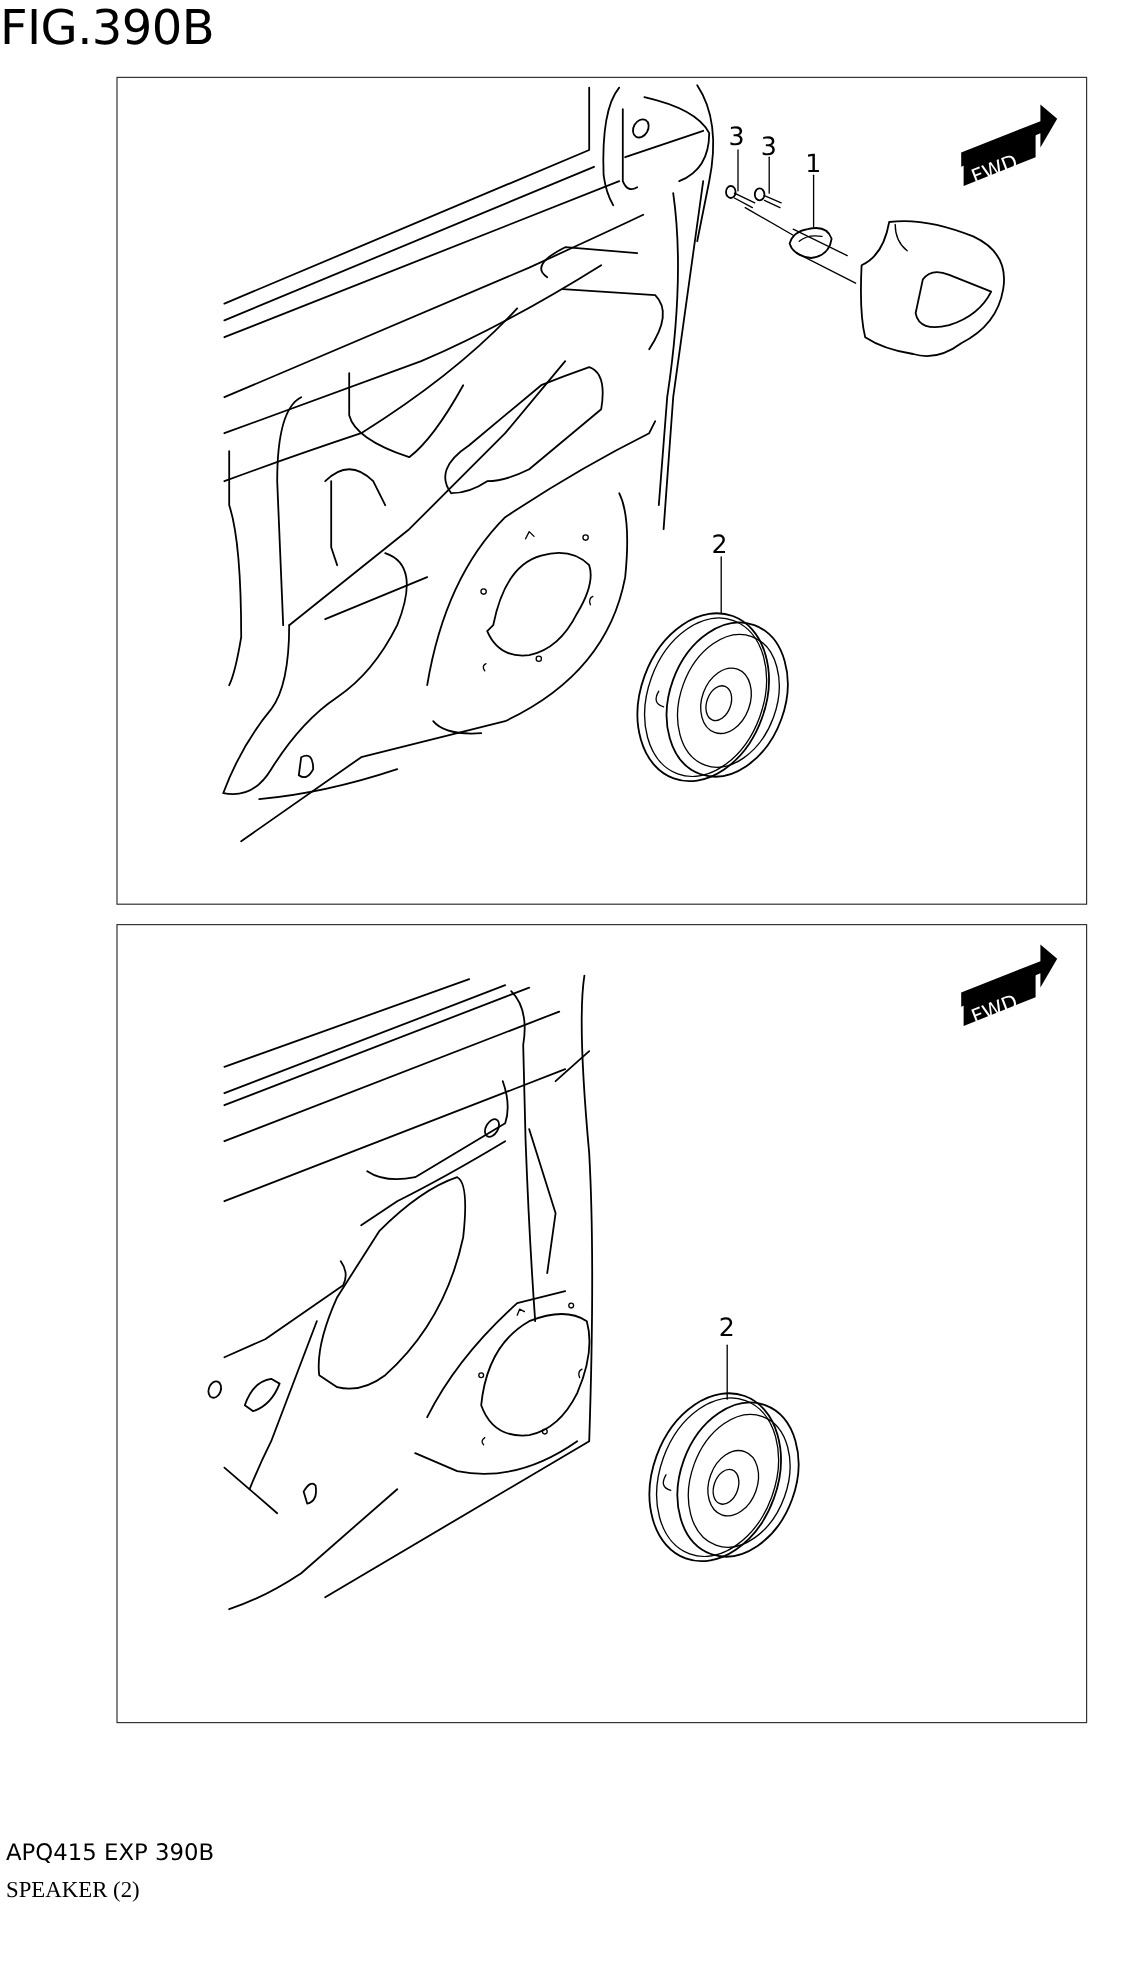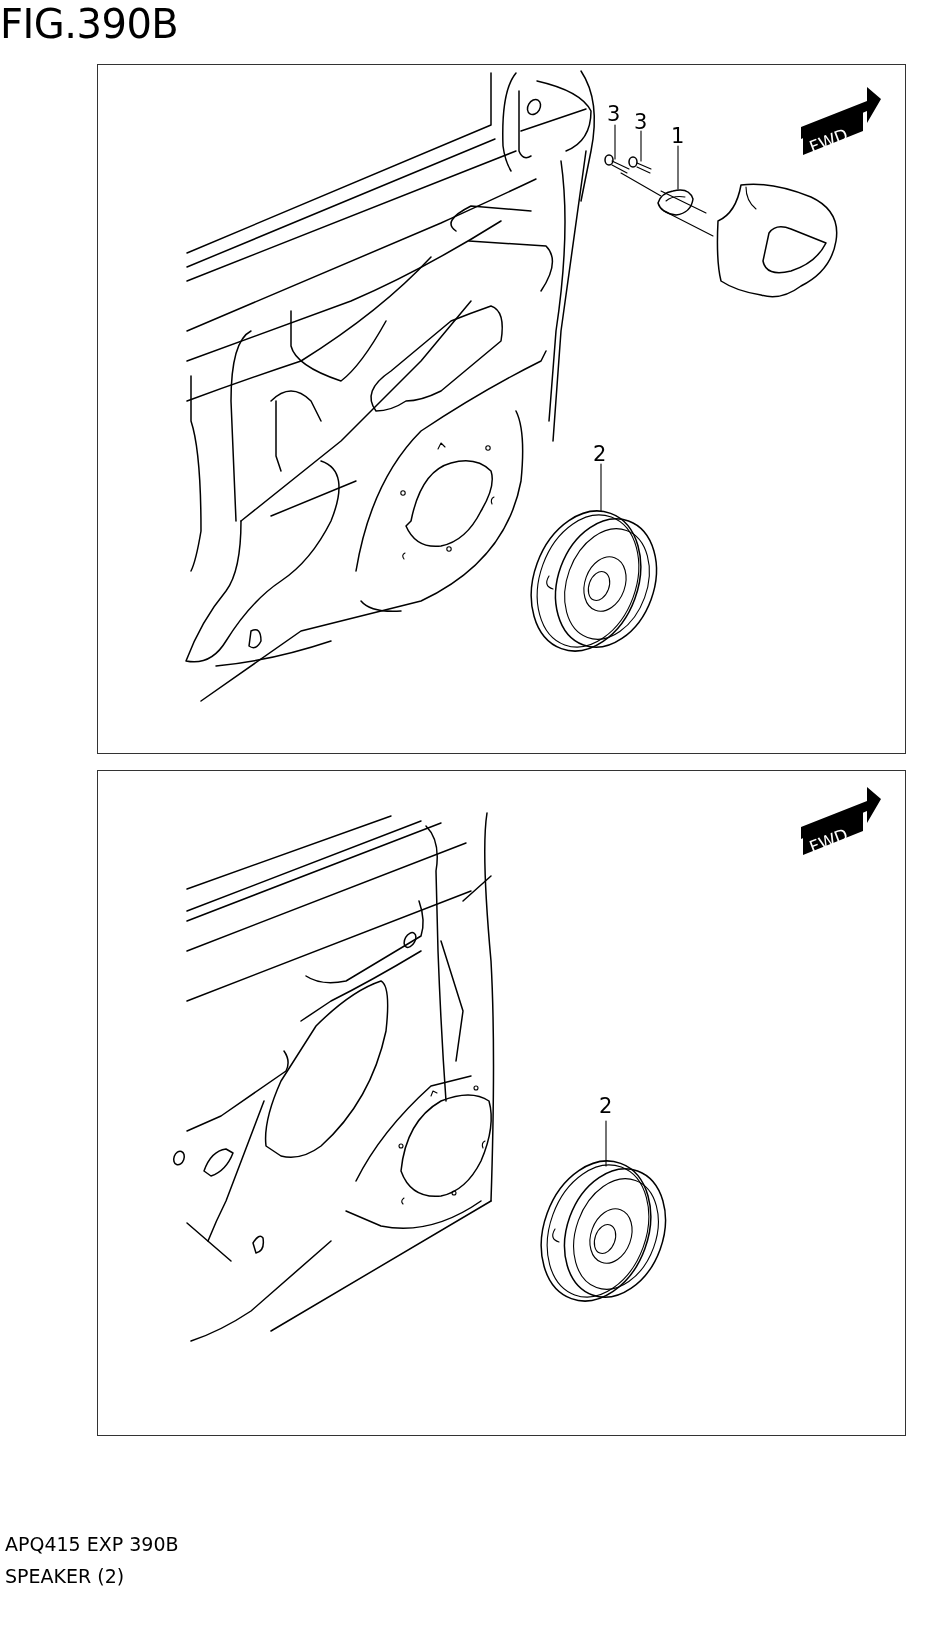--- a/index.html
+++ b/index.html
@@ -5,21 +5,21 @@
   html, body { margin: 0; padding: 0; background: #ffffff; }
   body { width: 948px; height: 1640px; position: relative; overflow: hidden; font-family: "DejaVu Sans", "Liberation Sans", sans-serif; color: #000; }
   .fig-title { position: absolute; left: 0; top: -4px; font-size: 40px; letter-spacing: -0.5px; font-weight: normal; line-height: 56px; }
   .panel { position: absolute; border: 1.5px solid #333; background: #fff; box-sizing: border-box; }
   #panel-top { left: 97px; top: 64px; width: 809px; height: 690px; }
   #panel-bottom { left: 97px; top: 770px; width: 809px; height: 666px; }
   .panel svg { position: absolute; left: 0; top: 0; }
   .callout { font-family: "DejaVu Sans", sans-serif; font-size: 21px; }
   .footer { position: absolute; left: 5px; font-size: 19px; line-height: 24px; }
   #footer-code { top: 1532px; }
-  #footer-name { top: 1564px; }
+  #footer-name { top: 1564px; font-family: Liberation Serif, serif; }
   .ln { fill: none; stroke: #000; stroke-width: 1.5; stroke-linecap: round; stroke-linejoin: round; }
   .thin { stroke-width: 1.1; }
 </style>
 </head>
 <body>
 
 <div class="fig-title">FIG.390B</div>
 
 <div class="panel" id="panel-top">
   <svg width="809" height="690" viewBox="97 64 809 690">

